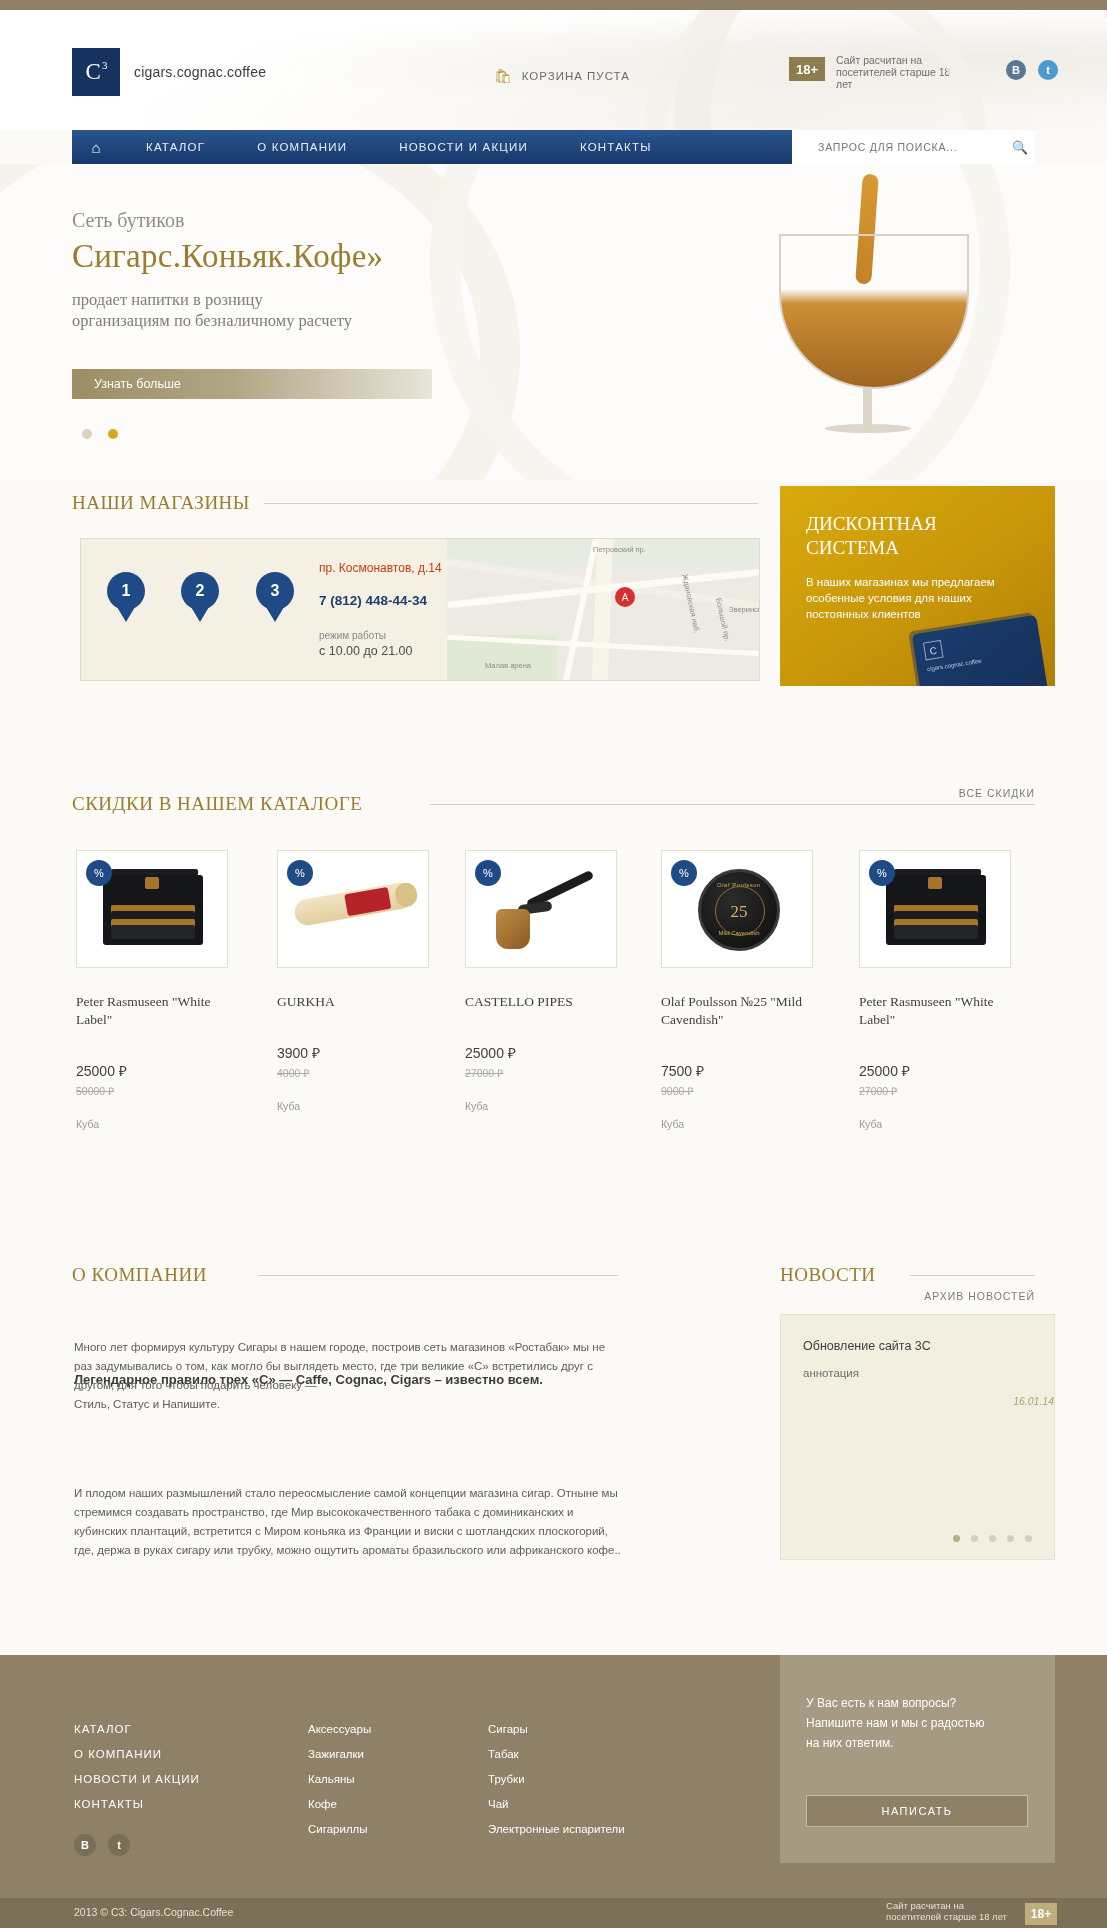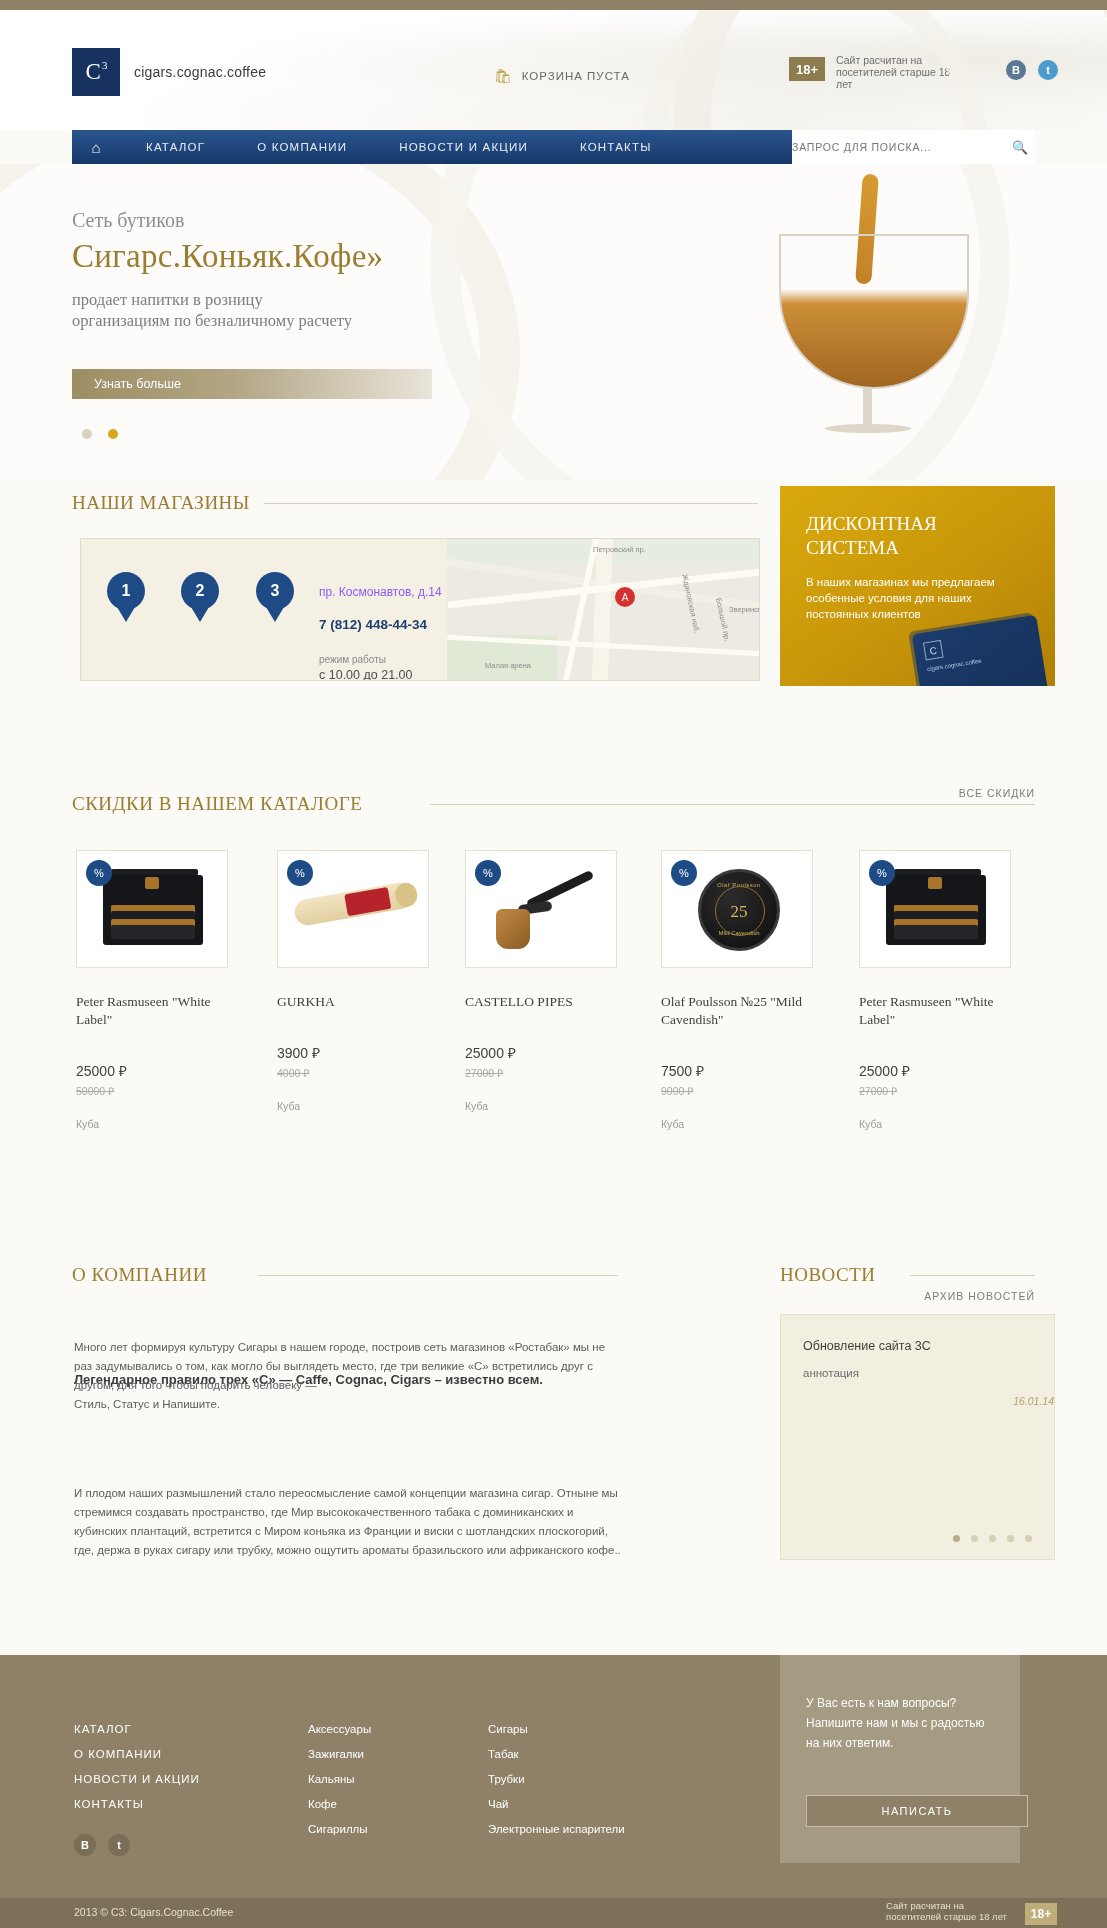--- a/index.html
+++ b/index.html
@@ -74,21 +74,21 @@
   }
   .nav a {
     color:#e9eef5; font-size:11.5px; letter-spacing:1.2px; text-decoration:none;
     padding:0 26px; line-height:34px;
   }
   .searchbox {
     position:absolute; right:0; top:0; width:243px; height:34px; background:#fff;
     display:flex; align-items:center;
   }
   .searchbox input {
-    border:0; outline:0; flex:1; height:32px; padding:0 0;
+    border:0; outline:0; flex:1; height:32px; padding:0 26px;
     font-size:10.5px; color:#9a9a9a; font-family:"Liberation Sans", sans-serif; letter-spacing:.8px;
   }
   .searchbox .mg { width:30px; text-align:center; color:#36548a; font-size:13px; }
 
   
   .hero {
     position:absolute; top:164px; left:0; width:1107px; height:316px;
     background:#fdfcfa;
     overflow:hidden;
   }
@@ -147,21 +147,21 @@
     width:38px; height:38px; border-radius:50%; background:#1e4a86; color:#fff;
     display:flex; align-items:center; justify-content:center; font-size:16px; font-weight:bold;
   }
   .pin .tip {
     width:0; height:0; margin:-3px auto 0; border-left:9px solid transparent;
     border-right:9px solid transparent; border-top:15px solid #1e4a86;
   }
   .pin.p1 { left:26px; } .pin.p2 { left:100px; } .pin.p3 { left:175px; }
 
   .shop-info { position:absolute; left:238px; top:22px; width:130px; }
-  .shop-addr { font-size:12px; color:#8b5cf6;margin-top:24px; }
+  .shop-addr { font-size:12px; color:#c2410c; }
   .shop-phone { font-size:13.5px; color:#1f3f6e; font-weight:bold; margin-top:18px; }
   .shop-reg { font-size:10px; color:#8a8a8a; margin-top:22px; }
   .shop-hours { font-size:12.5px; color:#4d4d4d; margin-top:3px; }
 
   .map {
     position:absolute; left:366px; top:0; width:314px; height:143px;
     background:#eceae2;
     background-image:
       linear-gradient(92deg, transparent 47%, #f7f4ea 47%, #f7f4ea 52%, transparent 52%),
       linear-gradient(8deg, transparent 62%, #f2efe5 62%, #f2efe5 66%, transparent 66%),
@@ -254,21 +254,21 @@
   }
   .foot-col { position:absolute; font-size:11.5px; line-height:25px; }
   .foot-col.c1 { left:74px; top:62px; letter-spacing:1px; }
   .foot-col.c2 { left:308px; top:62px; }
   .foot-col.c3 { left:488px; top:62px; }
   .foot-col a { color:#fff; text-decoration:none; display:block; }
   .fsoc { position:absolute; top:1834px; width:22px; height:22px; border-radius:50%; background:#7a6e56; color:#fff; font-size:11px; display:flex; align-items:center; justify-content:center; font-weight:bold; }
   .fsoc.v { left:74px; } .fsoc.t { left:108px; }
 
   .contact-card {
-    position:absolute; left:780px; top:1655px; width:240px; height:208px;
+    position:absolute; left:780px; top:1655px; width:275px; height:208px;
     background:#a59a82;
   }
   .contact-card p { margin:38px 0 0 26px; font-size:12px; line-height:20px; color:#fff; }
   .contact-btn {
     position:absolute; left:26px; bottom:36px; width:222px; height:32px;
     background:#8e8167; border:1px solid #c7bda6; color:#fff; font-size:11px; letter-spacing:1.5px;
     display:flex; align-items:center; justify-content:center;
   }
 
   .copyright { position:absolute; left:0; top:1898px; width:1107px; height:30px; background:#7c7059; }

